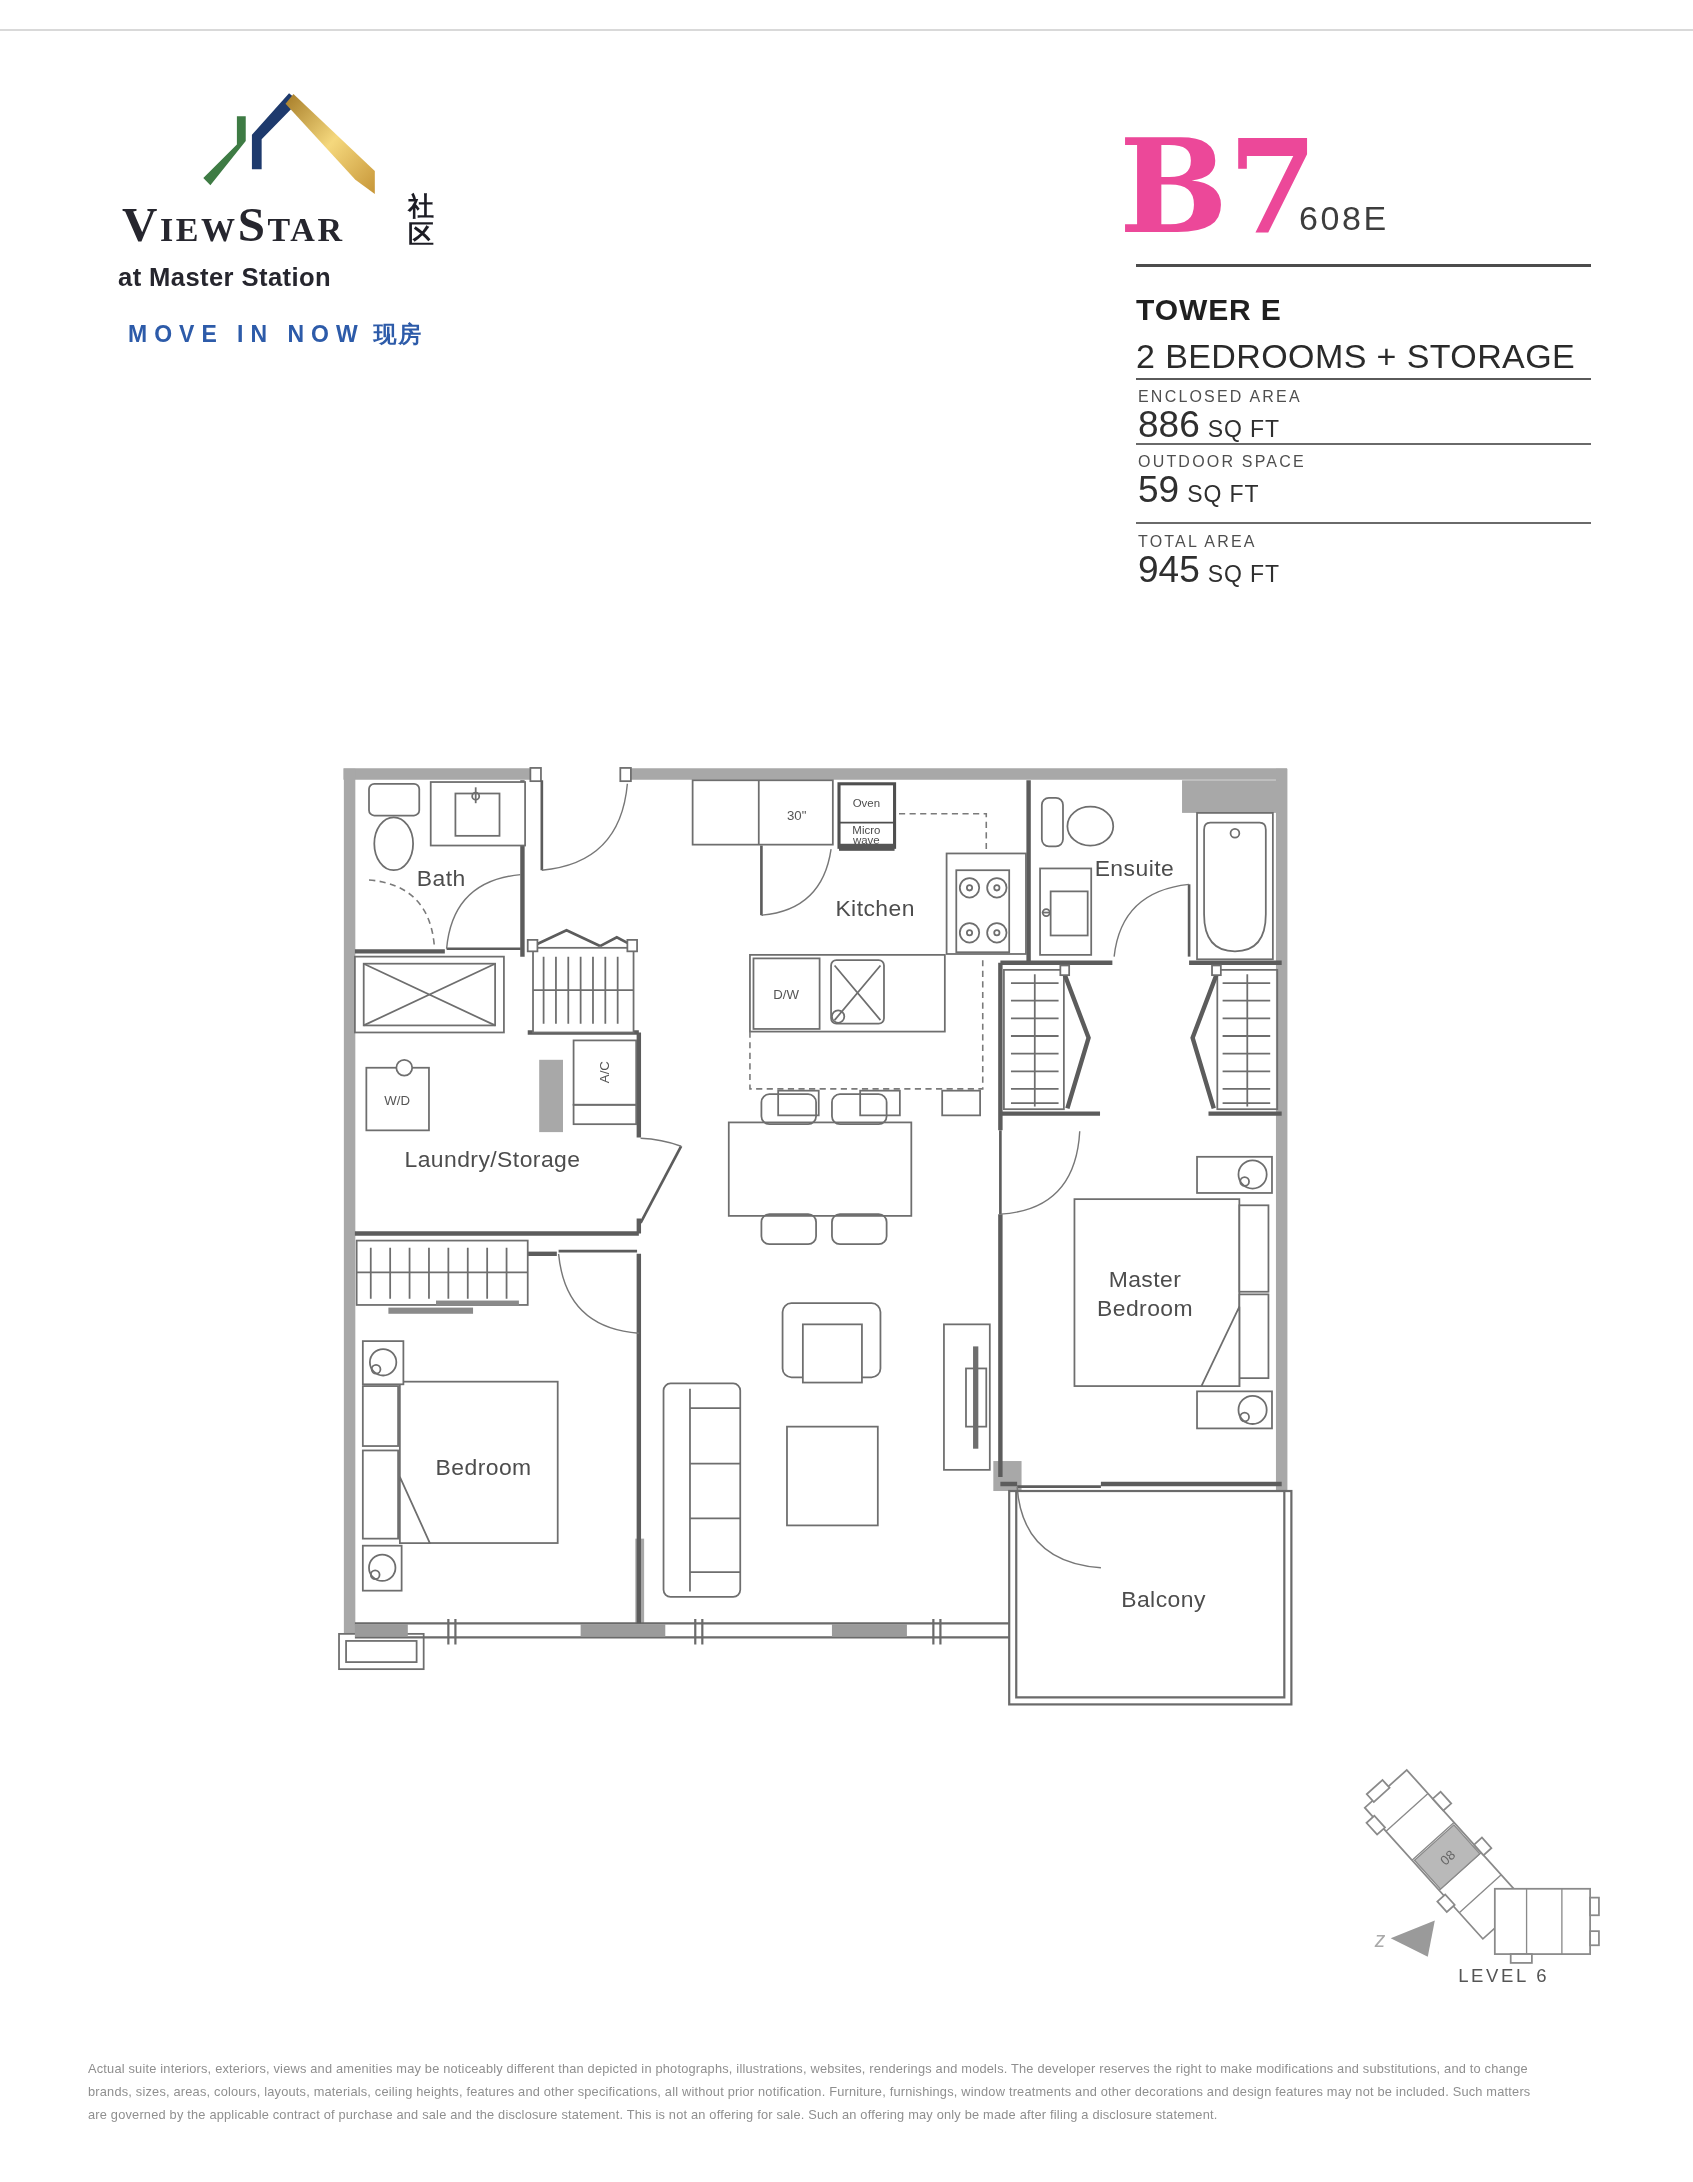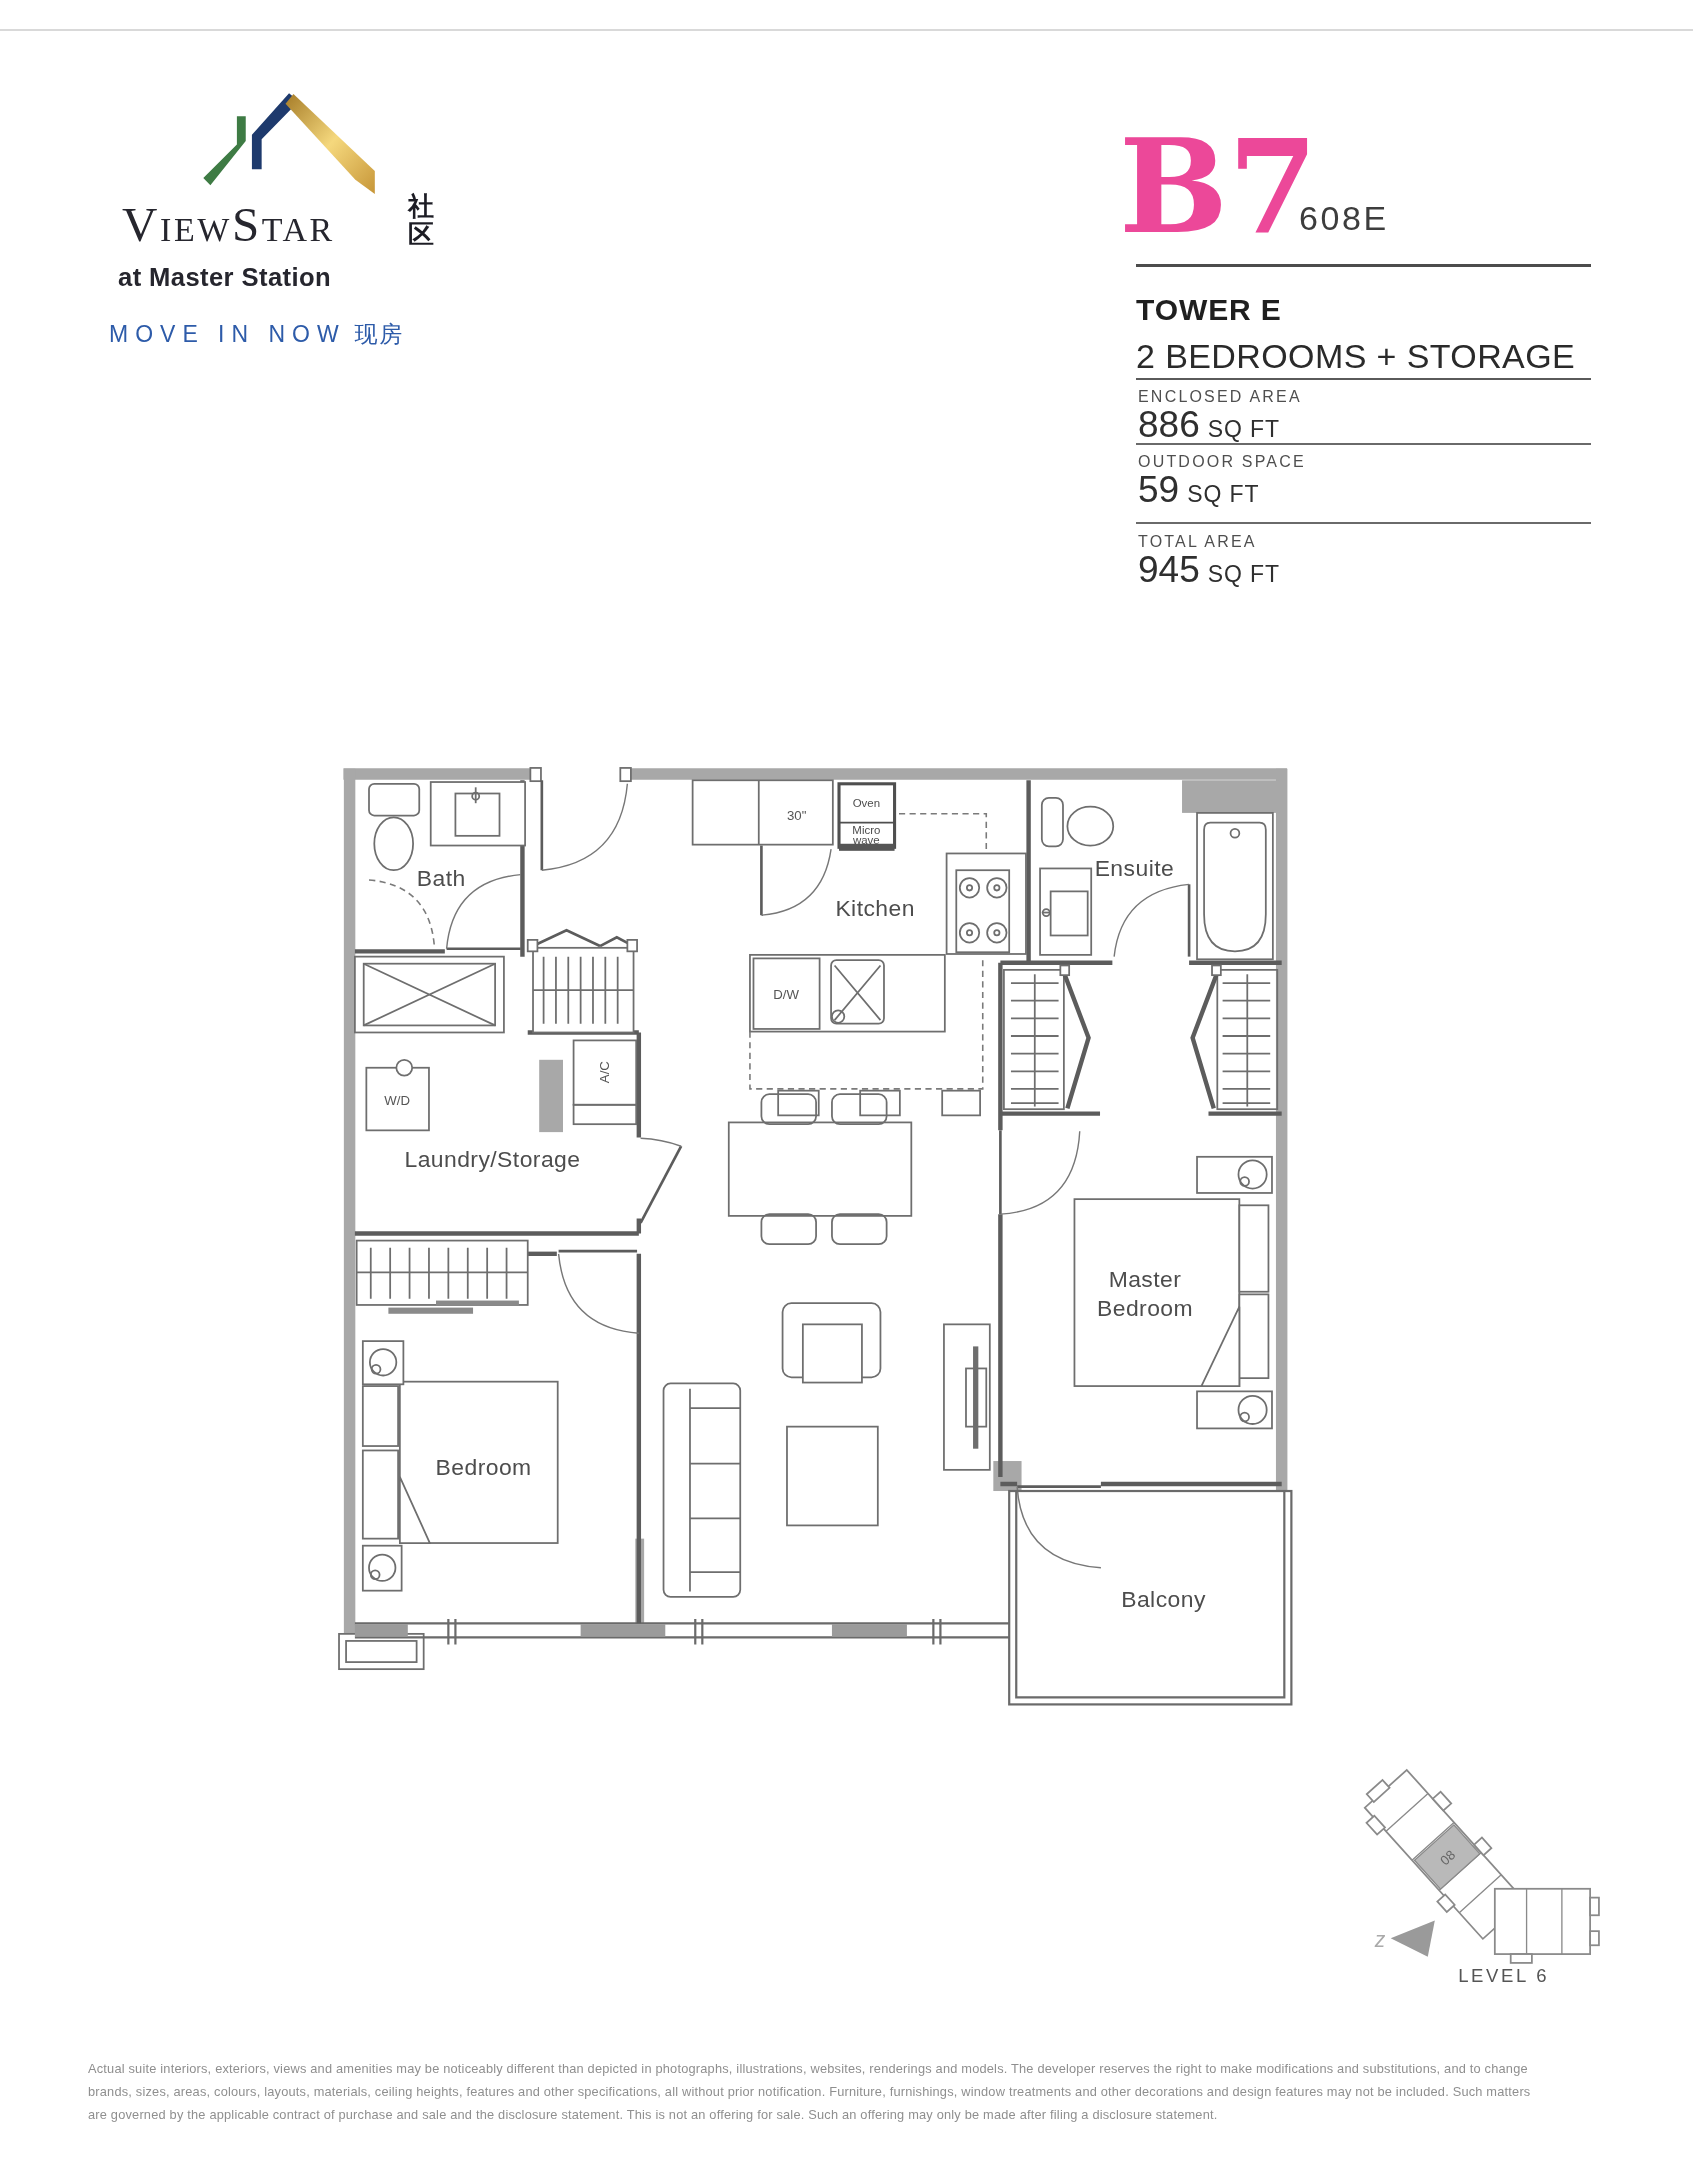--- a/index.html
+++ b/index.html
@@ -2,24 +2,24 @@
 <html style="font-size:14px"><head>
 <meta charset="utf-8">
 <style>
   html,body{margin:0;padding:0;background:#e8e8e8;}
   #page{position:relative;width:1694px;height:2183px;background:#ffffff;overflow:hidden;
         font-family:"Liberation Sans",sans-serif;}
   .abs{position:absolute;}
   #scan-top{left:0;top:29px;width:1694px;height:1.8px;background:#d9d9d9;}
   
   #brand-name{left:122px;top:196px;font-family:"Liberation Serif",serif;font-variant:small-caps;
-    font-weight:400;font-size:49px;letter-spacing:2.6px;color:#26262e;}
+    font-weight:700;font-size:49px;letter-spacing:2.6px;color:#26262e;}
   #brand-cn{left:408px;top:192px;font-size:26px;line-height:28px;font-weight:700;color:#1c1c24;width:32px;}
   #brand-sub{left:118px;top:263px;font-size:25.6px;font-weight:700;color:#26262e;letter-spacing:0.4px;}
-  #brand-tag{left:109px;top:319px;font-size:23px;font-weight:400;color:#2d5ba9;letter-spacing:7px;}
+  #brand-tag{left:128px;top:319px;font-size:23px;font-weight:700;color:#2d5ba9;letter-spacing:7px;}
   #brand-tag .cn{letter-spacing:1.8px;margin-left:8.8px;}
   
   #plan-code{left:1119px;top:122px;font-family:"DejaVu Serif",serif;font-weight:700;
     font-size:129px;line-height:129px;color:#ec4899;}
   #unit-num{left:1299px;top:199px;font-size:34px;color:#3d3d3d;letter-spacing:2.6px;}
   .rule{left:1136px;width:455px;background:#4c4c4c;}
   #rule1{top:264px;height:2.6px;}
   #rule2{top:378px;height:1.8px;background:#5a5a5a;}
   #rule3{top:443px;height:1.8px;background:#6a6a6a;}
   #rule4{top:522px;height:1.8px;background:#6a6a6a;}

